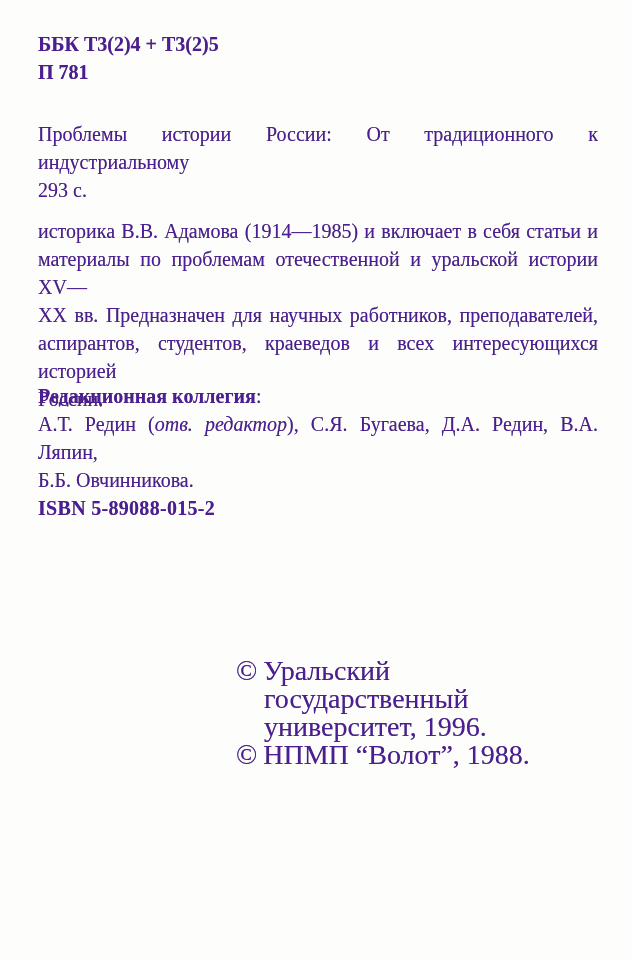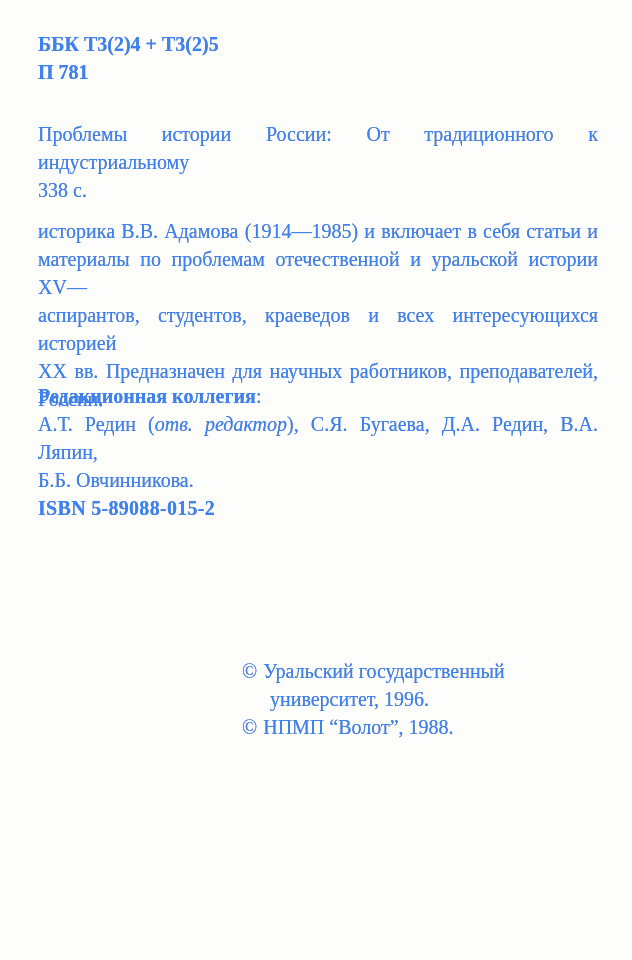--- a/index.html
+++ b/index.html
@@ -8,21 +8,21 @@
     background: #e8e8e8;
   }
   .page {
     position: relative;
     width: 632px;
     height: 960px;
     margin: 0 auto;
     background: #fdfdfc;
     overflow: hidden;
     font-family: "Liberation Serif", "DejaVu Serif", serif;
-    color: #3b82f6;
+    color: #4c1d95;
     text-shadow: 0 0 0.5px rgba(0,0,0,0.45);
   }
   .block {
     position: absolute;
     left: 38px;
     width: 560px;
     font-size: 20px;
     line-height: 28px;
   }
   .line {
@@ -37,52 +37,52 @@
   .biblio-block  { top: 120px; }
   .annot-block   { top: 217px; }
   .edit-block    { top: 382px; }
   .edit-label    { font-weight: bold; }
   .edit-colon    { font-weight: normal; }
   .role-italic   { font-style: italic; }
   .isbn-block    { top: 494px; font-weight: bold; letter-spacing: 0.3px; }
   .isbn-block .line { text-align: right; text-align-last: left; }
   .copyright-block {
     position: absolute;
-    left: 242px;
+    left: 236px;
     top: 657px;
     width: 340px;
-    font-size: 20px;
+    font-size: 28px;
     line-height: 28px;
   }
   .c-entry {
     padding-left: 28px;
     text-indent: -28px;
   }
   .c-symbol { margin-right: 6px; }
 </style>
 </head>
 <body>
 
 <div class="page">
 
   <div class="block codes-block">
     <div class="line">ББК Т3(2)4 + Т3(2)5</div>
     <div class="line">П 781</div>
   </div>
 
   <div class="block biblio-block">
     <div class="line">Проблемы истории России: От традиционного к индустриальному</div>
-    <div class="line last">338 с.</div>
+    <div class="line last">293 с.</div>
   </div>
 
   <div class="block annot-block">
     <div class="line">историка В.В. Адамова (1914—1985) и включает в себя статьи и</div>
     <div class="line">материалы по проблемам отечественной и уральской истории XV—</div>
+    <div class="line">XX вв. Предназначен для научных работников, преподавателей,</div>
     <div class="line">аспирантов, студентов, краеведов и всех интересующихся историей</div>
-    <div class="line">XX вв. Предназначен для научных работников, преподавателей,</div>
     <div class="line last">России.</div>
   </div>
 
   <div class="block edit-block">
     <div class="line last"><span class="edit-label">Редакционная коллегия</span><span class="edit-colon">:</span></div>
     <div class="line"><span>А.Т. Редин (</span><span class="role-italic">отв. редактор</span><span>), С.Я. Бугаева, Д.А. Редин, В.А. Ляпин,</span></div>
     <div class="line last">Б.Б. Овчинникова.</div>
   </div>
 
   <div class="block isbn-block">

